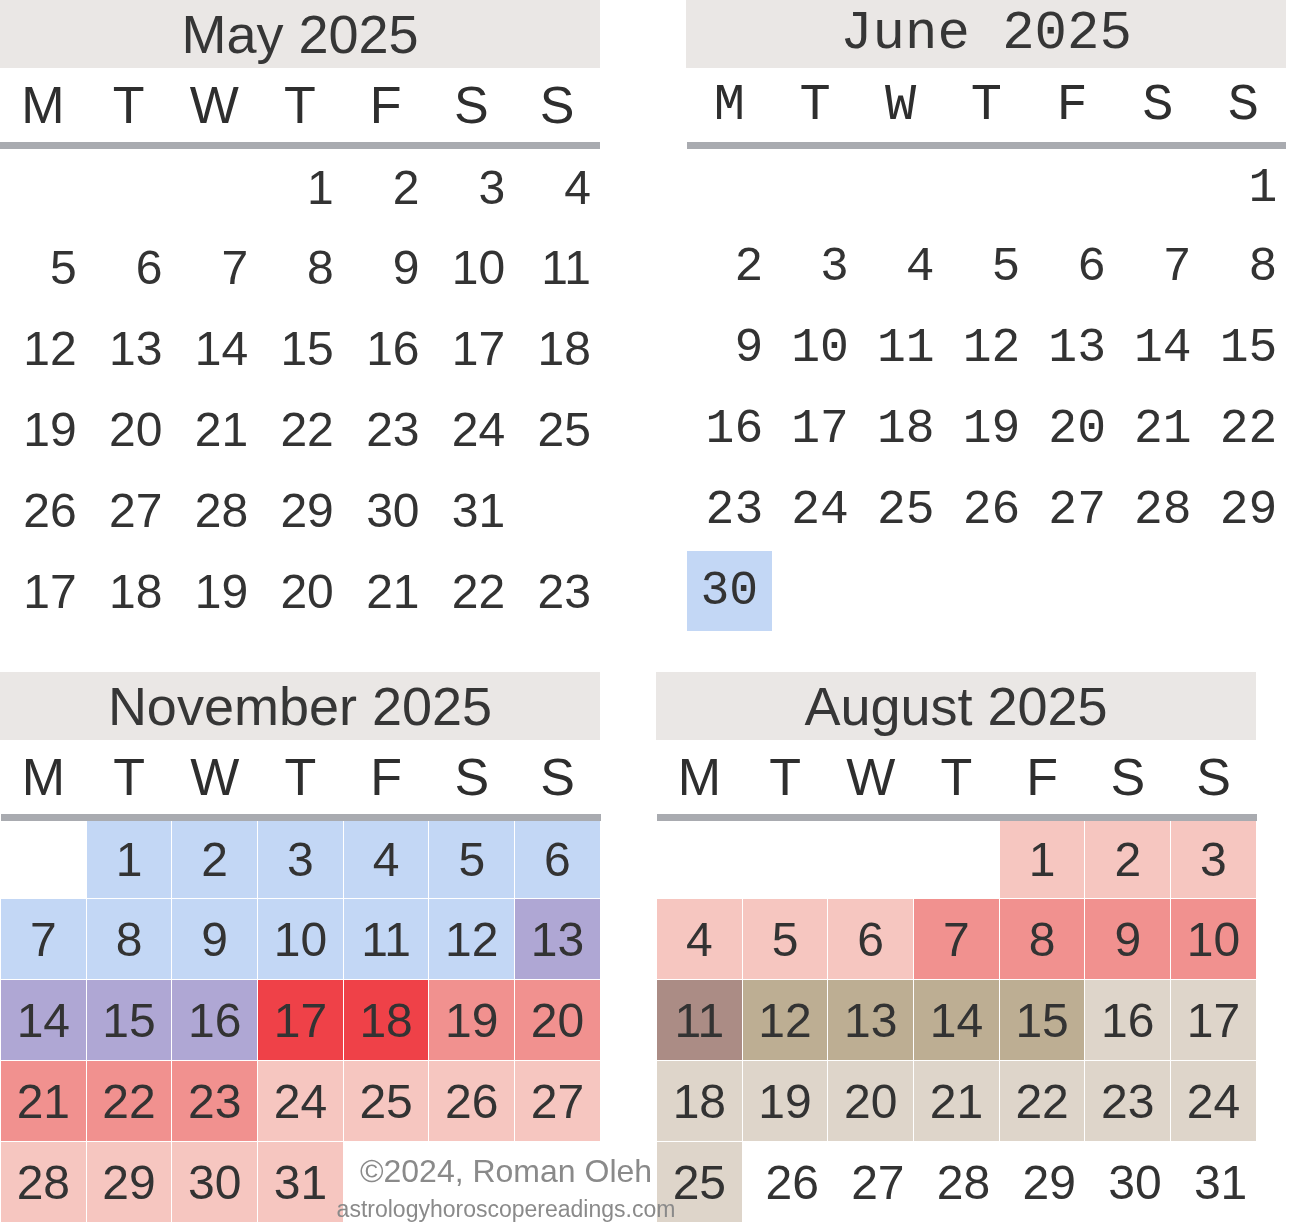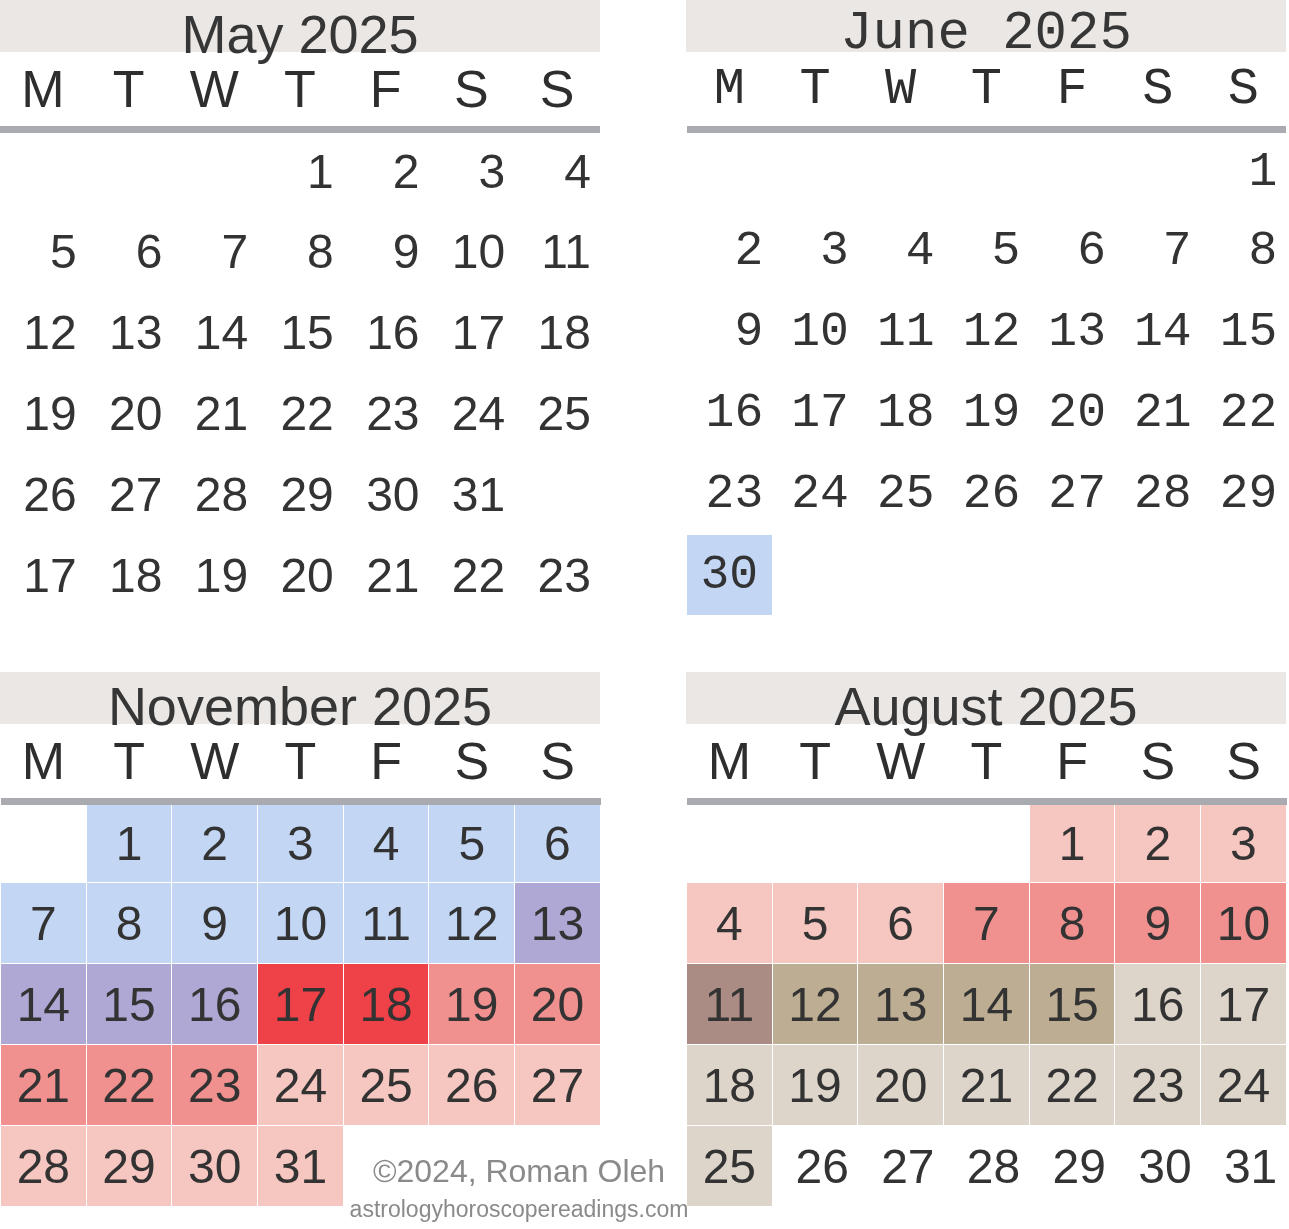--- a/index.html
+++ b/index.html
@@ -21,25 +21,25 @@
     background: #ffffff;
   }
 
   .quad {
     position: absolute;
     width: 600px;
   }
   .quad.q-may  { left: 0px;   top: 0px; }
   .quad.q-jun  { left: 686px; top: 0px; font-family: Liberation Mono, monospace; }
   .quad.q-jul  { left: 0px;   top: 672px; }
-  .quad.q-aug  { left: 686px; top: 672px; }
+  .quad.q-aug  { left: 656px; top: 672px; }
 
   .cal-title-bar {
     background: #eae7e5;
-    height: 52px;
+    height: 68px;
     line-height: 68px;
     text-align: center;
     font-size: 54px;
     color: #363636;
     letter-spacing: 0px;
     white-space: nowrap;
   }
 
   table.cal {
     border-collapse: collapse;
@@ -77,21 +77,21 @@
     text-align: center;
     padding-right: 0;
     border: 1px solid #ffffff;
   }
   table.cal td.empty {
     background: #ffffff;
   }
 
   .footer {
     position: absolute;
-    left: 349px;
+    left: 336px;
     top: 1152px;
     width: 340px;
     text-align: center;
     color: #8a8a8a;
     font-size: 32px;
     line-height: 38px;
     white-space: nowrap;
   }
   .footer .line2 { font-size: 23px; }
 </style>

